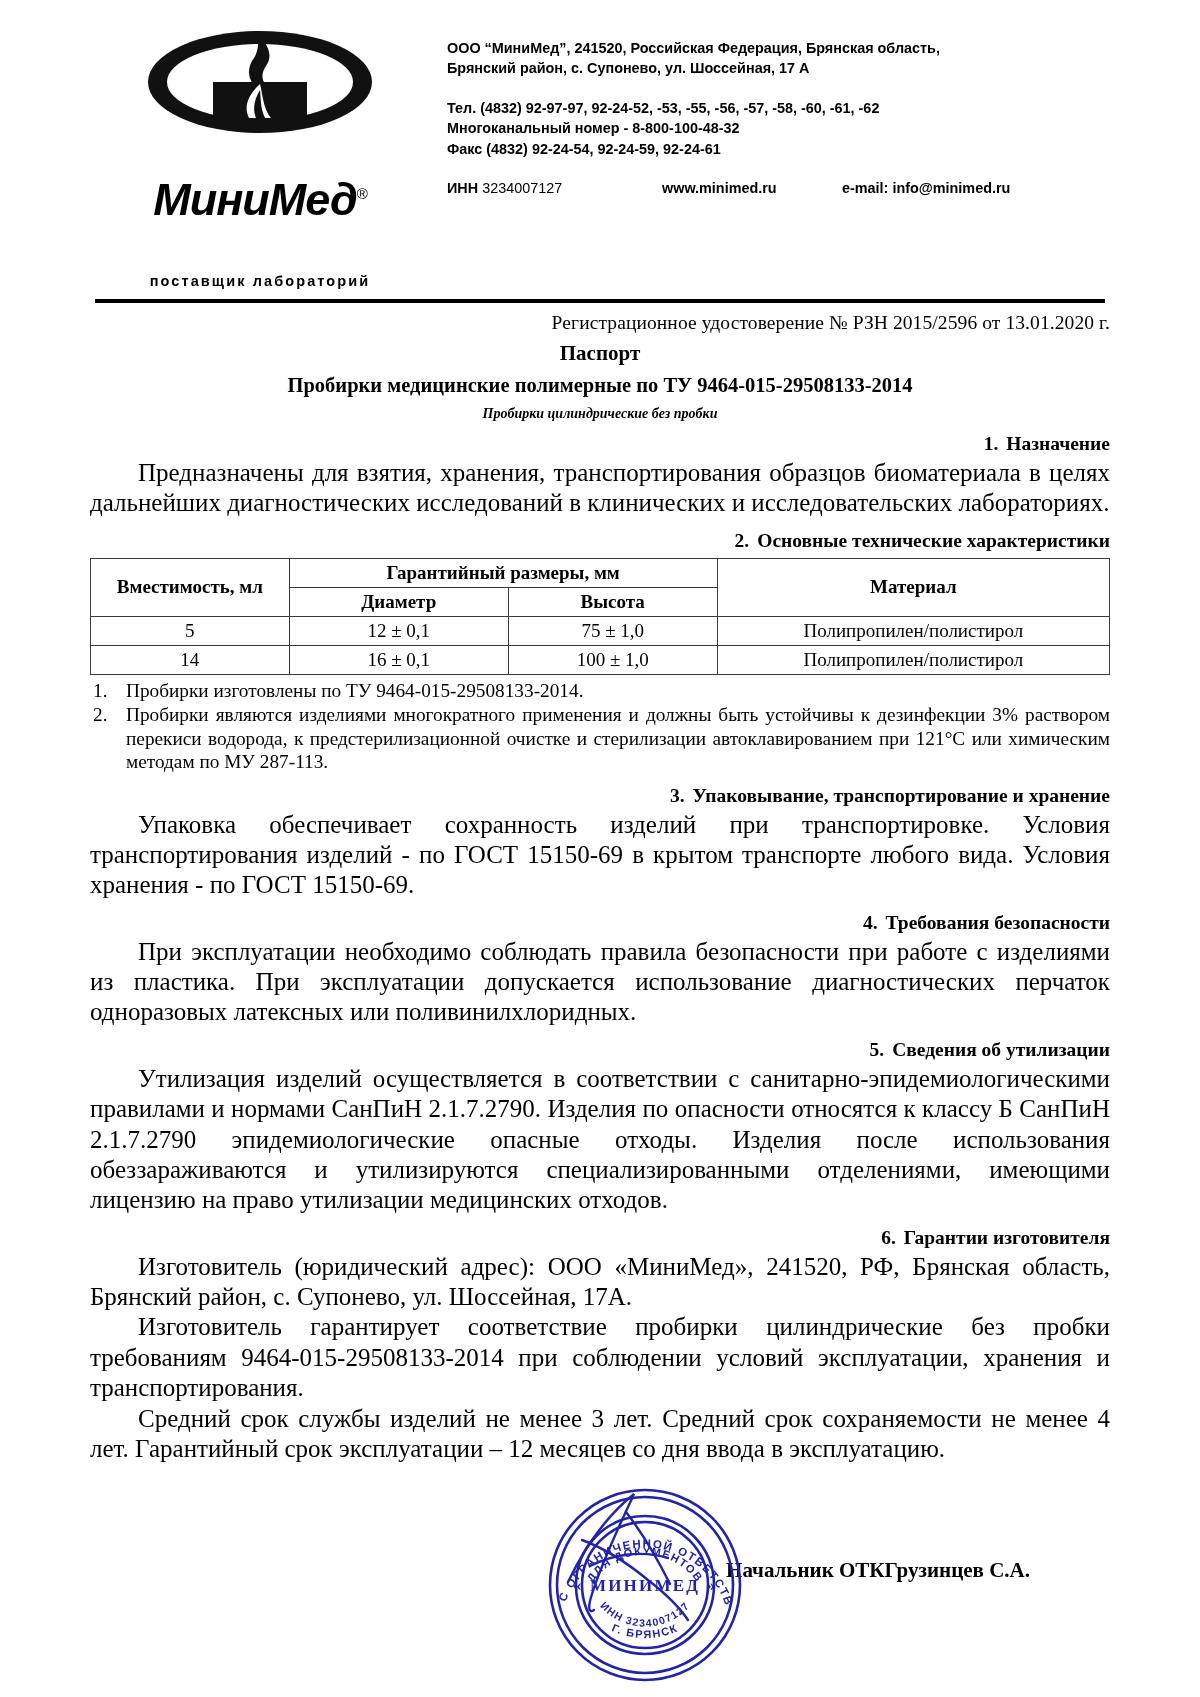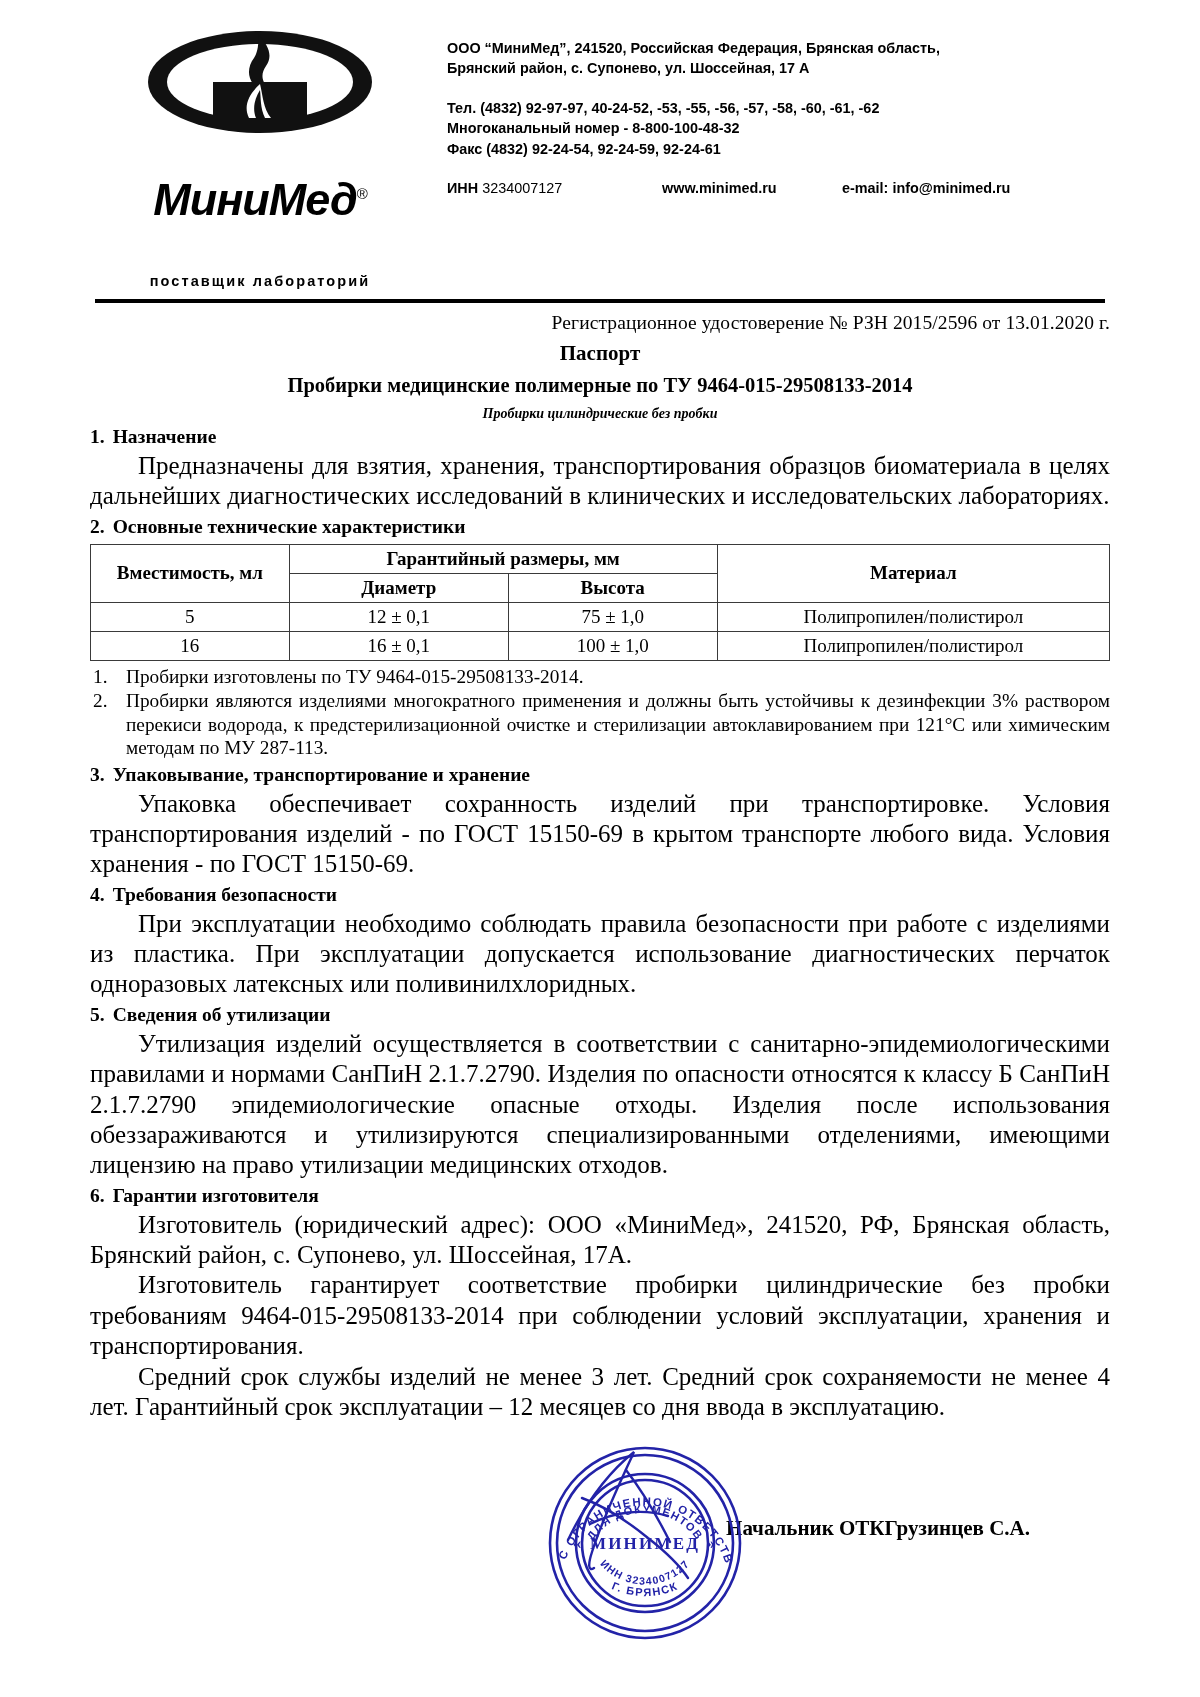--- a/index.html
+++ b/index.html
@@ -101,24 +101,24 @@
     margin-top: 8px;
   }
   .title-italic {
     text-align: center;
     font-weight: bold;
     font-style: italic;
     font-size: 14px;
     margin-top: 9px;
   }
   .section-heading {
-    text-align: left;
+    text-align: right;
     font-weight: bold;
     font-size: 19.5px;
-    margin-top: 4px;
+    margin-top: 11px;
     margin-bottom: 3px;
   }
   .section-heading .num { margin-right: 8px; }
 
   p.body {
     font-size: 25px;
     line-height: 1.215;
     text-align: justify;
     text-indent: 48px;
     margin: 0;
@@ -208,21 +208,21 @@
       <div class="logo-word"><span>МиниМед</span><span class="logo-reg">®</span></div>
       <div class="logo-sub">поставщик лабораторий</div>
     </div>
 
     <div class="contact-block">
       <div class="contact-group">
         <div class="contact-line">ООО “МиниМед”, 241520, Российская Федерация, Брянская область,</div>
         <div class="contact-line">Брянский район, с. Супонево, ул. Шоссейная, 17 А</div>
       </div>
       <div class="contact-group">
-        <div class="contact-line">Тел. (4832) 92-97-97, 40-24-52, -53, -55, -56, -57, -58, -60, -61, -62</div>
+        <div class="contact-line">Тел. (4832) 92-97-97, 92-24-52, -53, -55, -56, -57, -58, -60, -61, -62</div>
         <div class="contact-line">Многоканальный номер - 8-800-100-48-32</div>
         <div class="contact-line">Факс (4832) 92-24-54, 92-24-59, 92-24-61</div>
       </div>
       <div class="contact-bottom">
         <div class="inn"><span>ИНН</span> <span class="num">3234007127</span></div>
         <div class="site">www.minimed.ru</div>
         <div class="mail">e-mail: info@minimed.ru</div>
       </div>
     </div>
   </div>
@@ -257,21 +257,21 @@
         <th class="col-dia">Диаметр</th>
         <th class="col-hei">Высота</th>
       </tr>
       <tr>
         <td class="val-bold">5</td>
         <td>12 ± 0,1</td>
         <td>75 ± 1,0</td>
         <td>Полипропилен/полистирол</td>
       </tr>
       <tr>
-        <td class="val-bold">16</td>
+        <td class="val-bold">14</td>
         <td>16 ± 0,1</td>
         <td>100 ± 1,0</td>
         <td>Полипропилен/полистирол</td>
       </tr>
     </tbody>
       </table>
 
     <ol class="notes">
       <li>
         <span class="marker">1.</span><span>Пробирки изготовлены по ТУ 9464-015-29508133-2014.</span>

